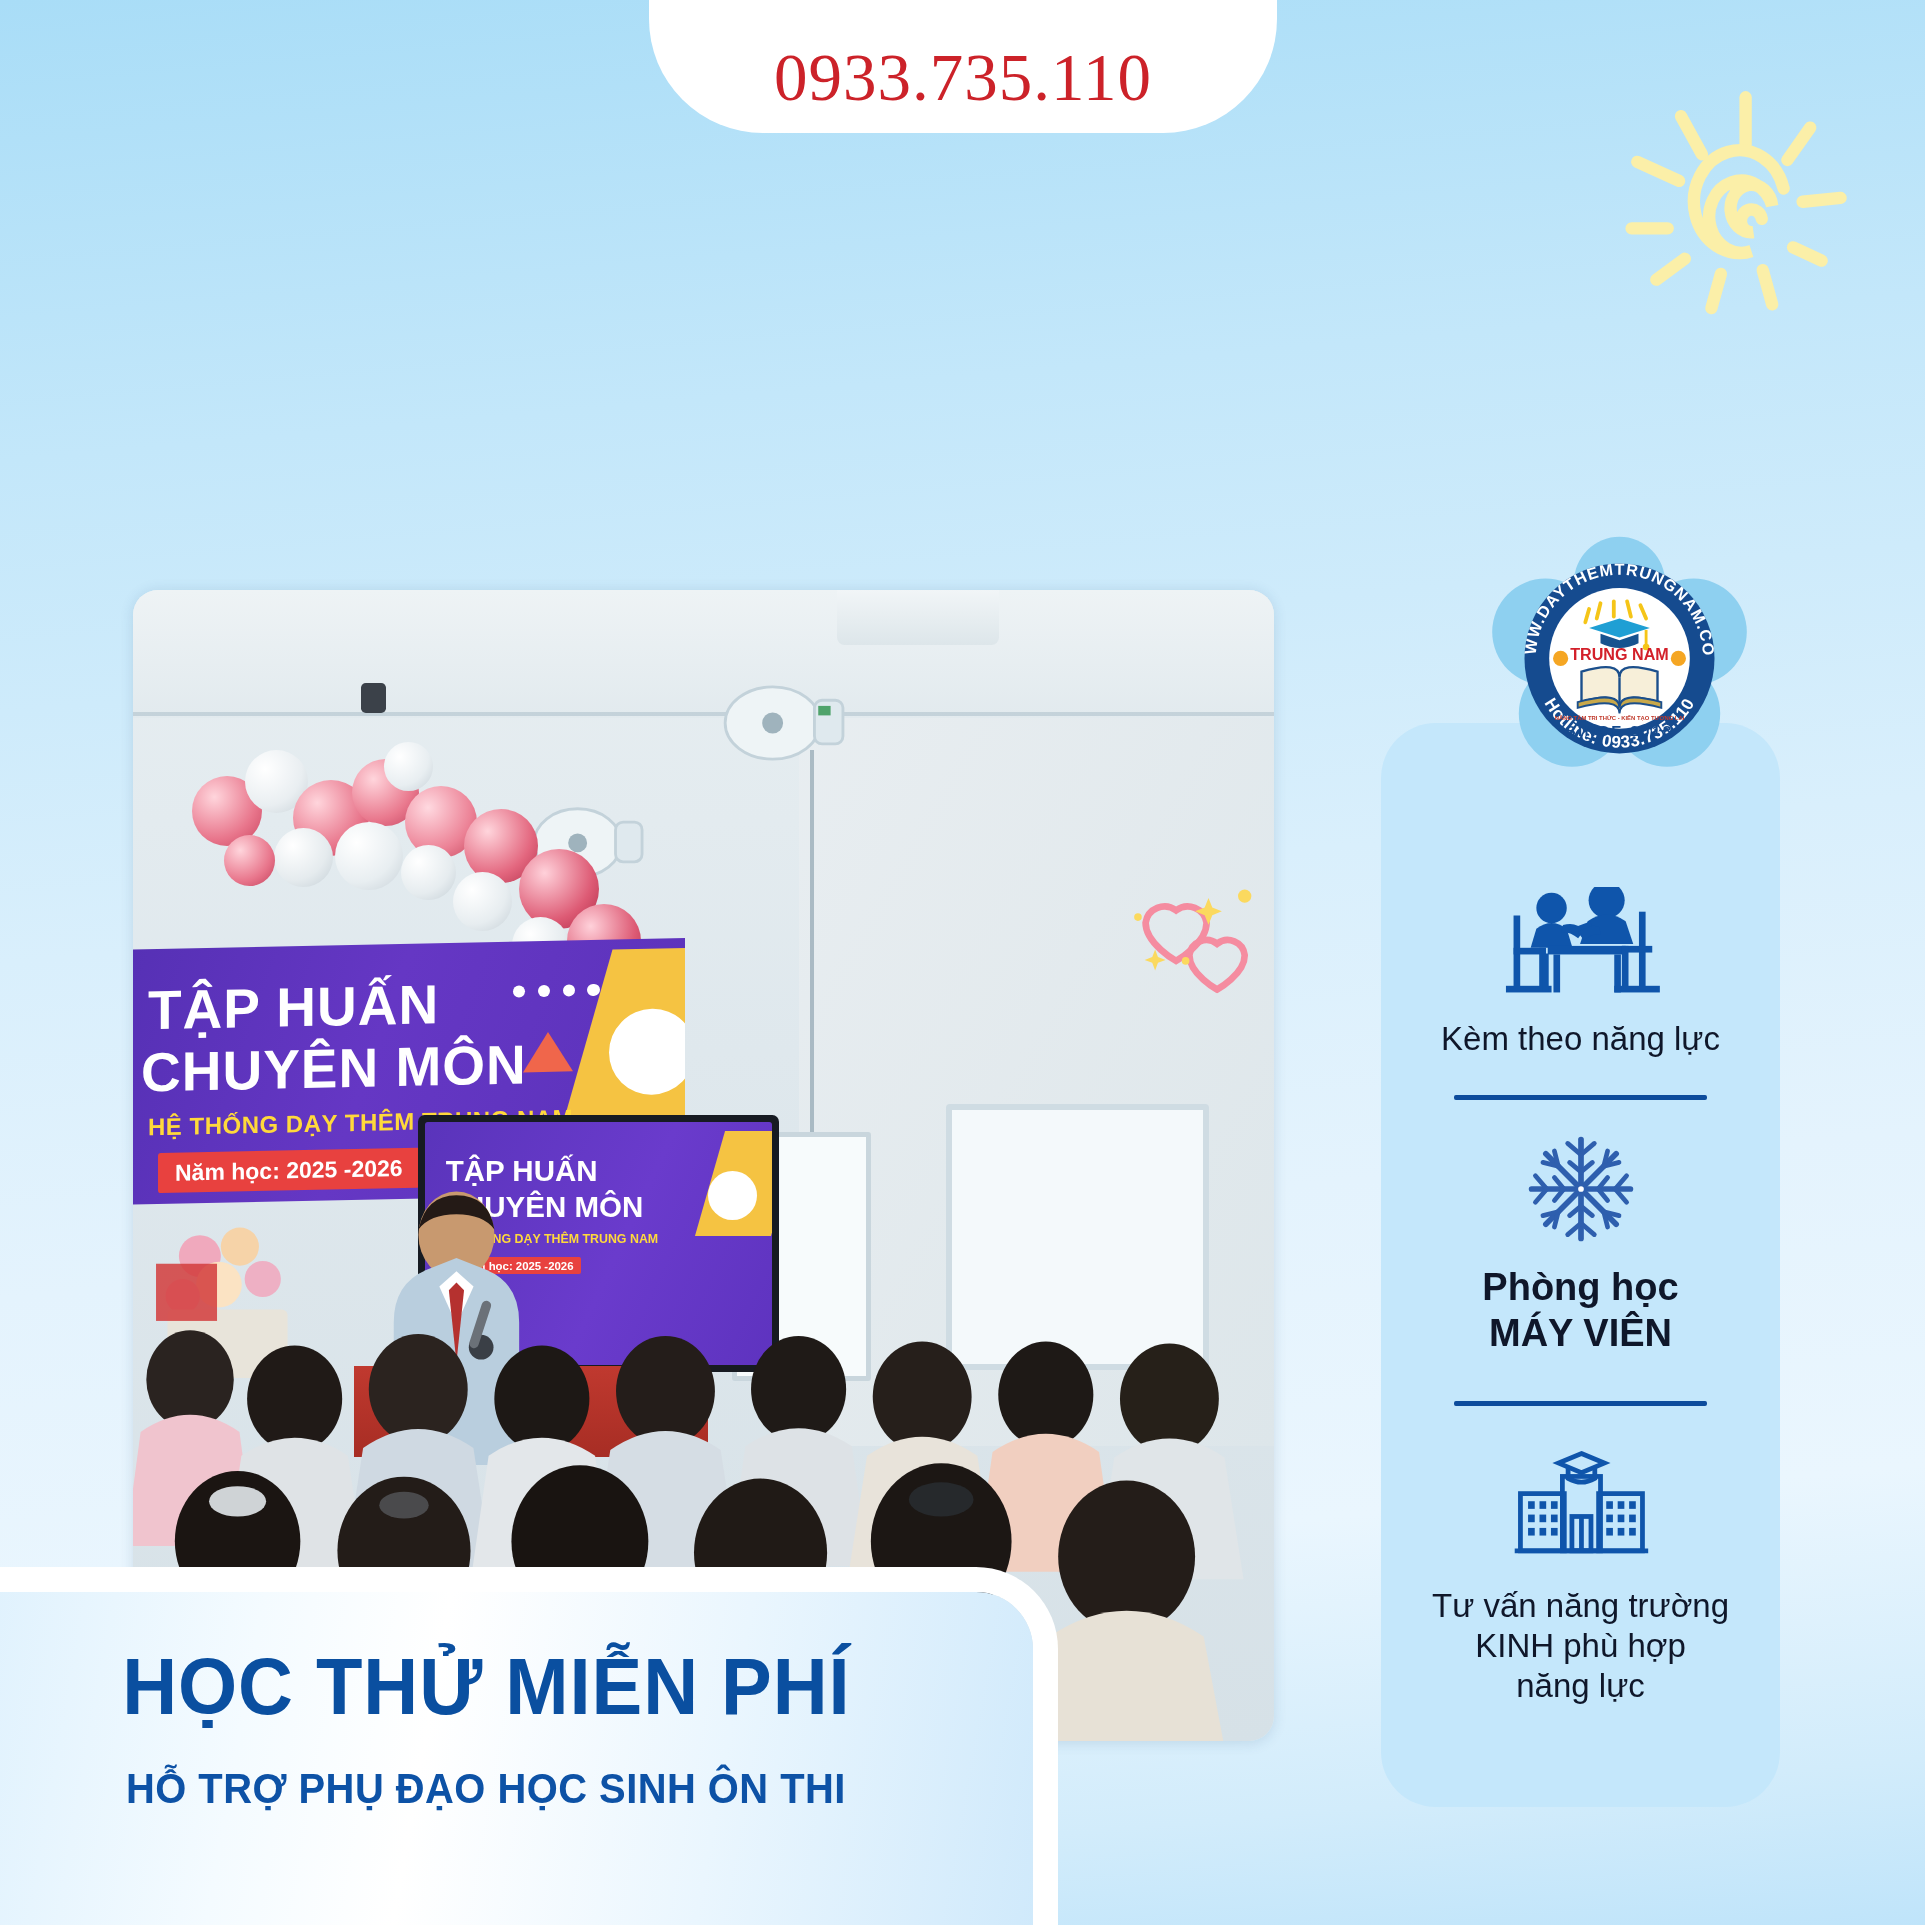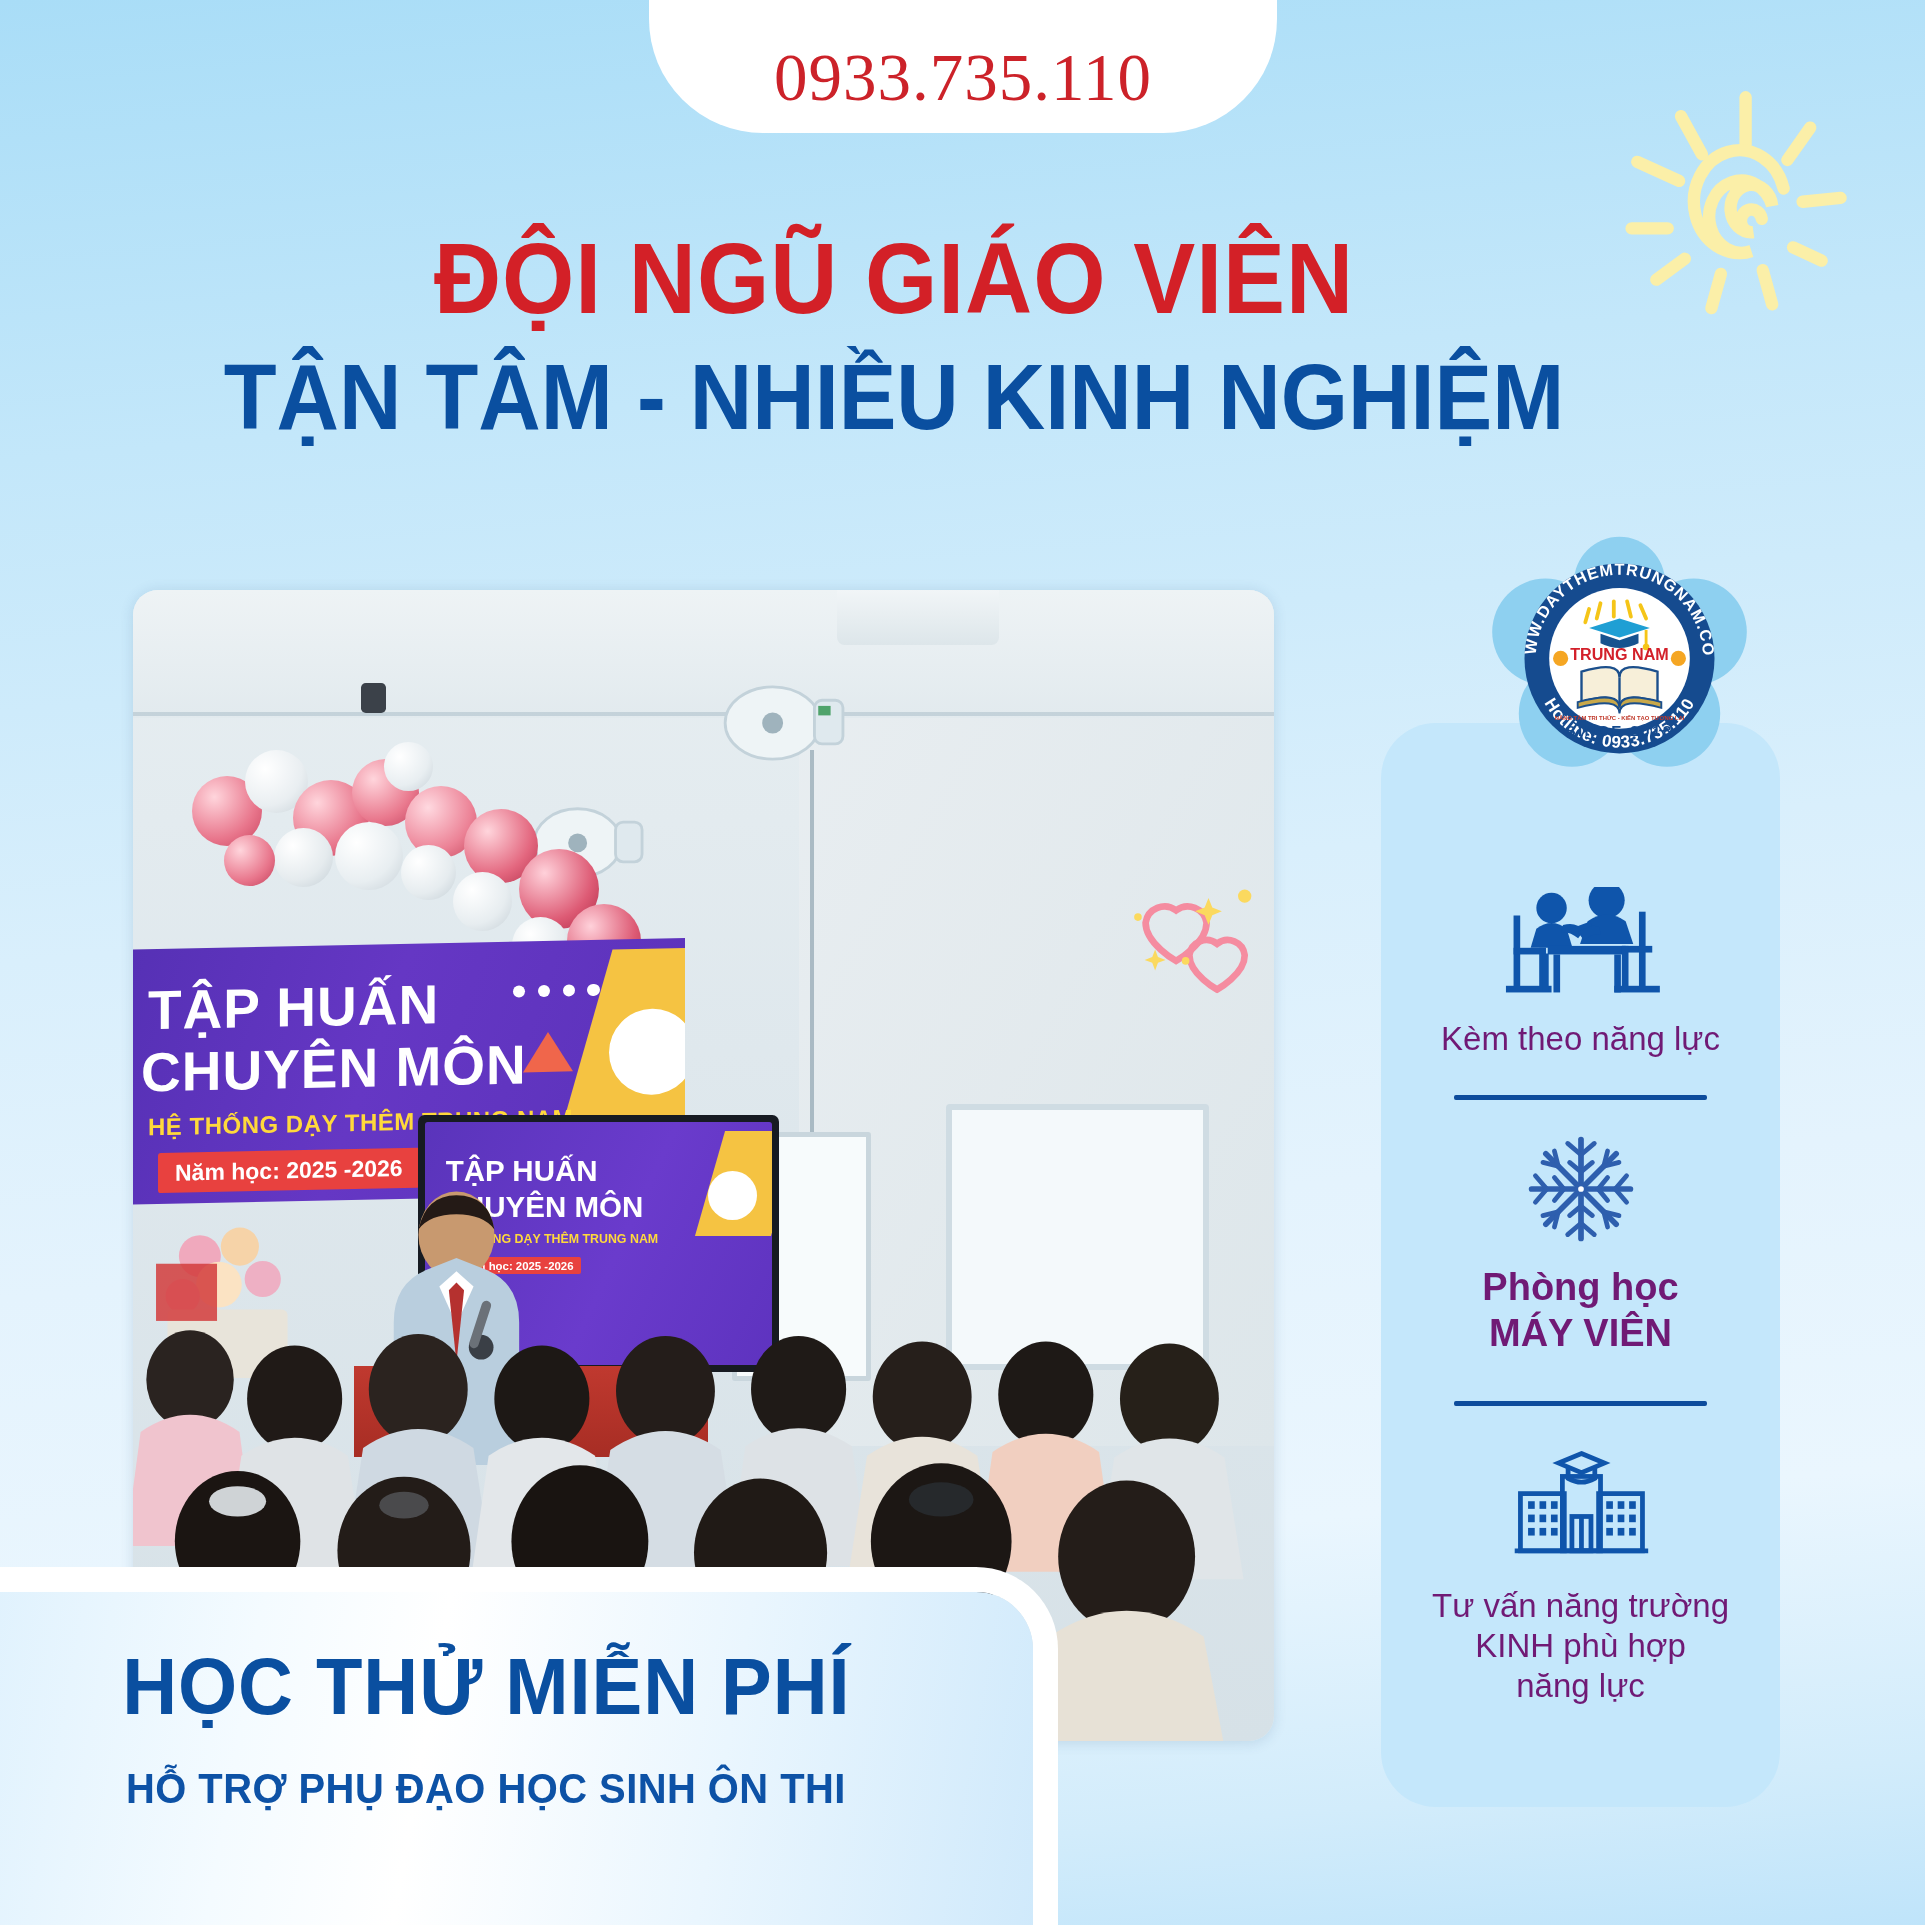--- a/index.html
+++ b/index.html
@@ -145,21 +145,21 @@
     display:flex; flex-direction:column; align-items:center;
     padding-top:164px;
   }
   .feature {
     width:100%;
     display:flex; flex-direction:column; align-items:center;
     text-align:center;
     color:#0a4fa0;
   }
   .feature .ficon { margin-bottom:15px; }
-  .feature .flabel { font-size:33px; line-height:1.22; color:#701a75; padding:0 15px; }
+  .feature .flabel { font-size:33px; line-height:1.22; color:#0f172a; padding:0 15px; }
   .feature.bold .flabel { font-weight:bold; font-size:38px; }
   .fdivider { width:253px; height:4.8px; background:#0d4c9c; margin:36px 0 32px 0; border-radius:1.9px; }
   .fdivider.d2 { margin:44px 0 38px 0; }
 
   
   .bottom-banner {
     position:absolute; left:-61px; top:1592px;
     width:1094px; height:399px;
     background:linear-gradient(100deg,#dcf0fd 0%,#f4fbff 28%,#ffffff 44%,#eaf6fe 70%,#cfe9fb 100%);
     border-radius:57px;
@@ -197,24 +197,20 @@
         <line x1="236" y1="72" x2="212" y2="106"></line>
       </g>
       <path d="M208 136 a48 54 0 1 0 -34 66 a34 38 0 1 1 22 -48 a22 25 0 1 0 -20 28 a11 12 0 1 1 9 -14" stroke="#fbefa8" stroke-width="13" fill="none" stroke-linecap="round"></path>
     </svg>
   </div>
 
   <div class="phone-pill">
     <span class="num">0933.735.110</span>
   </div>
 
-  <div class="headline">
-    <div class="hl1">ĐỘI NGŨ GIÁO VIÊN</div>
-    <div class="hl2">TẬN TÂM - NHIỀU KINH NGHIỆM</div>
-  </div>
 
   <div class="photo-frame">
     <div class="photo">
       <div class="room-wall"></div>
       <div class="wall-right"></div>
       <div class="ceiling"></div>
       <div class="ceiling-line"></div>
       <div class="ac-unit"></div>
       <div class="cam"></div>
       <div class="cable"></div>

